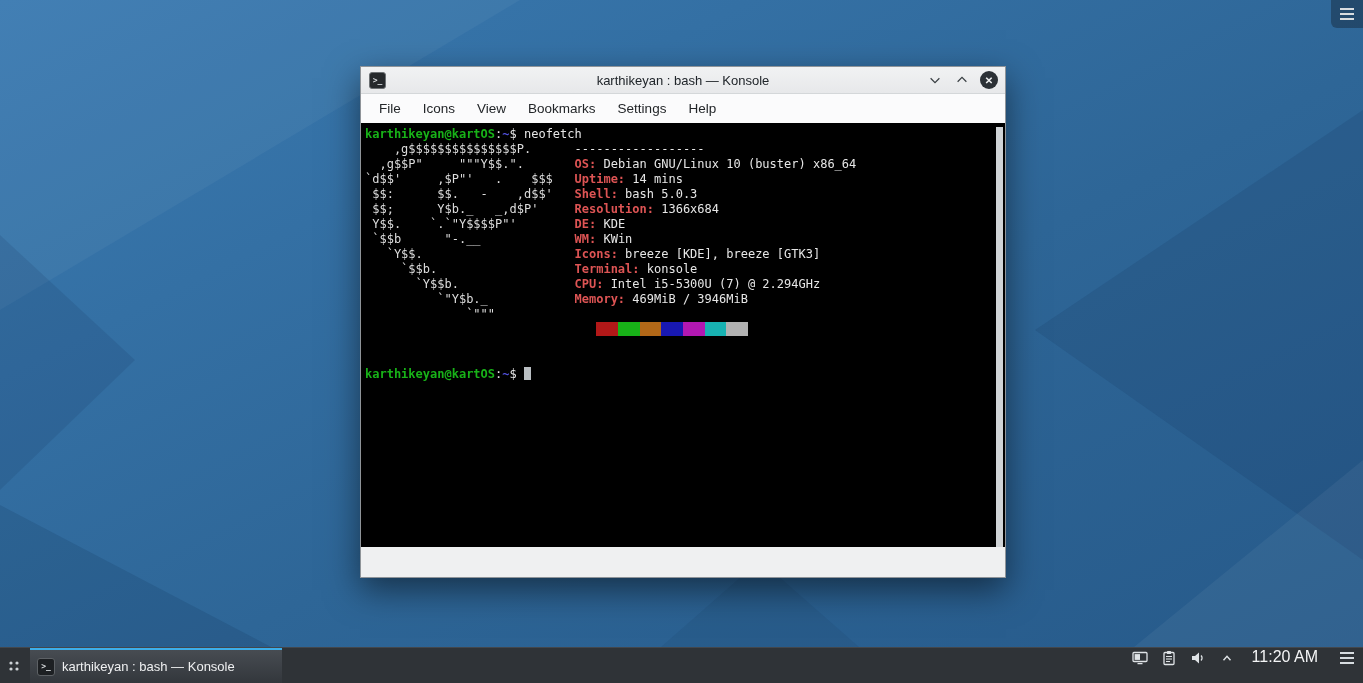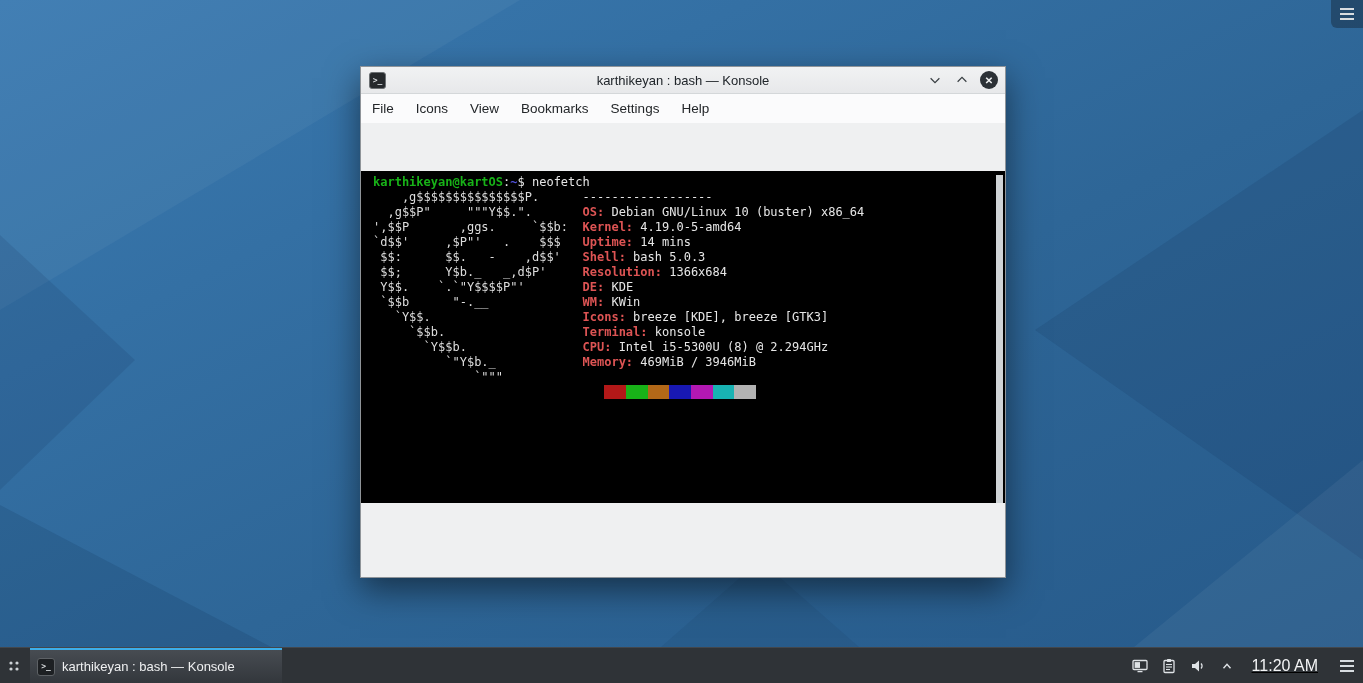--- a/index.html
+++ b/index.html
@@ -25,27 +25,27 @@
   .win-icon { position:absolute; left:8px; top:5px; width:17px; height:17px;
               background:#26292c; border:1px solid #6d7control4; border:1px solid #6d7174; border-radius:3px;
               color:#d9dcdf; font:bold 8px/15px "DejaVu Sans Mono",monospace; text-align:center; }
   .win-title { position:absolute; left:50%; transform:translateX(-50%);
                font-size:13px; color:#20252a; white-space:nowrap; }
   .win-btns { position:absolute; right:7px; top:4px; display:flex; gap:9px; align-items:center; }
   .win-btn { width:18px; height:18px; display:flex; align-items:center; justify-content:center; }
   .win-btn.close { background:#2c3136; border-radius:50%; color:#f2f3f4;
                    font-size:10px; font-weight:bold; }
 
-  .menubar { height:29px; background:#fbfbfc; display:flex; align-items:center; padding-left:0; }
+  .menubar { height:29px; background:#fbfbfc; display:flex; align-items:center; padding-left:7px; }
   .menu-item { padding:0 11px; font-size:13.5px; color:#232629; line-height:29px; }
 
   
-  .terminal { position:relative; height:332px; background:#000;
-              padding:4px 12px 4px 12px; overflow:hidden;
-              font:12px/15px "DejaVu Sans Mono", monospace; color:var(--term_fg,#e6e6e6);margin-top:48px; }
+  .terminal { position:relative; height:424px; background:#000;
+              padding:4px 12px 4px 4px; overflow:hidden;
+              font:12px/15px "DejaVu Sans Mono", monospace; color:var(--term_fg,#e6e6e6); }
   .tline { white-space:pre; height:15px; }
   .c-user { color:var(--term_green,#18b218); font-weight:bold; }
   .c-path { color:var(--term_blue,#5252e0); font-weight:bold; }
   .c-label{ color:var(--term_red,#dd5454); font-weight:bold; }
   .c-fg   { color:var(--term_fg,#e6e6e6); }
   .c-art  { color:var(--term_art,#dddddd); }
   .cursor { display:inline-block; width:7px; height:13px; background:#b9bec2; vertical-align:-2px; }
   .swatch { display:inline-block; width:3ch; height:14px; vertical-align:top; }
   .scrollbar { position:absolute; top:2px; right:1px; width:9px; height:446px; }
   .scroll-thumb { position:absolute; top:2px; right:1px; width:7px; height:436px; background:#cfd3d6; }
@@ -56,21 +56,21 @@
              background:#2f3337; border-top:1px solid #43474c;
              display:flex; align-items:stretch; }
   .pager { width:28px; display:flex; align-items:center; justify-content:center; }
   .task-button { display:flex; align-items:center; gap:7px; width:252px;
                  margin-left:2px; padding:0 10px 0 7px;
                  background:linear-gradient(#474c52,#33373c);
                  border-top:2px solid var(--accent,#3daee9); }
   .task-icon { width:18px; height:18px; background:#1d2023; border:1px solid #5d6润165; border:1px solid #5d6165; border-radius:3px;
                color:#d9dcdf; font:bold 8px/16px "DejaVu Sans Mono",monospace; text-align:center; flex:none; }
   .task-label { font-size:13px; color:#eff0f1; white-space:nowrap; overflow:hidden; }
-  .tray { margin-left:auto; display:flex; align-items:center; gap:9px; padding-right:6px;text-decoration:underline; }
+  .tray { margin-left:auto; display:flex; gap:9px; padding-right:6px; }
   .tray-icon { width:20px; height:20px; display:flex; align-items:center; justify-content:center; }
   .clock { font-size:16px; color:#f4f5f6; margin:0 10px 0 6px; white-space:nowrap; }
 </style>
 </head>
 <body>
 
 <div class="desktop">
 
   <svg class="wallpaper" viewBox="0 0 1363 683" preserveAspectRatio="none">
     <defs>
@@ -123,34 +123,34 @@
       <span class="menu-item">Bookmarks</span>
       <span class="menu-item">Settings</span>
       <span class="menu-item">Help</span>
     </div>
 
     <div class="terminal">
       <div id="term-lines">
           <div class="tline"><span class="c-user">karthikeyan@kartOS</span><span class="c-fg">:</span><span class="c-path">~</span><span class="c-fg">$ </span><span class="c-fg">neofetch</span></div>
           <div class="tline"><span class="c-art">    ,g$$$$$$$$$$$$$$$P.      </span><span class="c-fg">------------------</span></div>
           <div class="tline"><span class="c-art">  ,g$$P"     """Y$$.".       </span><span class="c-label">OS:</span><span class="c-fg"> Debian GNU/Linux 10 (buster) x86_64</span></div>
-          <div class="tline"><span class="c-art">',$$P       ,ggs.     `$$b:  </span><span class="c-label">Kernel:</span><span class="c-fg"> 4.19.0-5-amd64</span></div>
           <div class="tline"><span class="c-art">`d$$'     ,$P"'   .    $$$   </span><span class="c-label">Uptime:</span><span class="c-fg"> 14 mins</span></div>
           <div class="tline"><span class="c-art"> $$:      $$.   -    ,d$$'   </span><span class="c-label">Shell:</span><span class="c-fg"> bash 5.0.3</span></div>
           <div class="tline"><span class="c-art"> $$;      Y$b._   _,d$P'     </span><span class="c-label">Resolution:</span><span class="c-fg"> 1366x684</span></div>
           <div class="tline"><span class="c-art"> Y$$.    `.`"Y$$$$P"'        </span><span class="c-label">DE:</span><span class="c-fg"> KDE</span></div>
           <div class="tline"><span class="c-art"> `$$b      "-.__             </span><span class="c-label">WM:</span><span class="c-fg"> KWin</span></div>
           <div class="tline"><span class="c-art">   `Y$$.                     </span><span class="c-label">Icons:</span><span class="c-fg"> breeze [KDE], breeze [GTK3]</span></div>
           <div class="tline"><span class="c-art">     `$$b.                   </span><span class="c-label">Terminal:</span><span class="c-fg"> konsole</span></div>
-          <div class="tline"><span class="c-art">       `Y$$b.                </span><span class="c-label">CPU:</span><span class="c-fg"> Intel i5-5300U (8) @ 2.294GHz</span></div>
+          <div class="tline"><span class="c-art">       `Y$$b.                </span><span class="c-label">CPU:</span><span class="c-fg"> Intel i5-5300U (7) @ 2.294GHz</span></div>
           <div class="tline"><span class="c-art">          `"Y$b._            </span><span class="c-label">Memory:</span><span class="c-fg"> 469MiB / 3946MiB</span></div>
           <div class="tline"><span class="c-art">              `"""           </span></div>
           <div class="tline"><span class="c-art">                             </span><span class="swatch" style="background: rgb(0, 0, 0);"></span><span class="swatch" style="background: rgb(178, 24, 24);"></span><span class="swatch" style="background: rgb(24, 178, 24);"></span><span class="swatch" style="background: rgb(178, 104, 24);"></span><span class="swatch" style="background: rgb(24, 24, 178);"></span><span class="swatch" style="background: rgb(178, 24, 178);"></span><span class="swatch" style="background: rgb(24, 178, 178);"></span><span class="swatch" style="background: rgb(178, 178, 178);"></span></div>
           <div class="tline"><span class="c-fg"> </span></div>
           <div class="tline"><span class="c-fg"> </span></div>
+          <div class="tline"><span class="c-user">karthikeyan@kartOS</span><span class="c-fg">:</span><span class="c-path">~</span><span class="c-fg">$ </span><span class="cursor"></span></div>
         </div>
       <div class="scrollbar">
         <div class="scroll-thumb"></div>
       </div>
     </div>
     <div class="win-footer"></div>
   </div>
 
   <div class="taskbar">
     <div class="pager">

